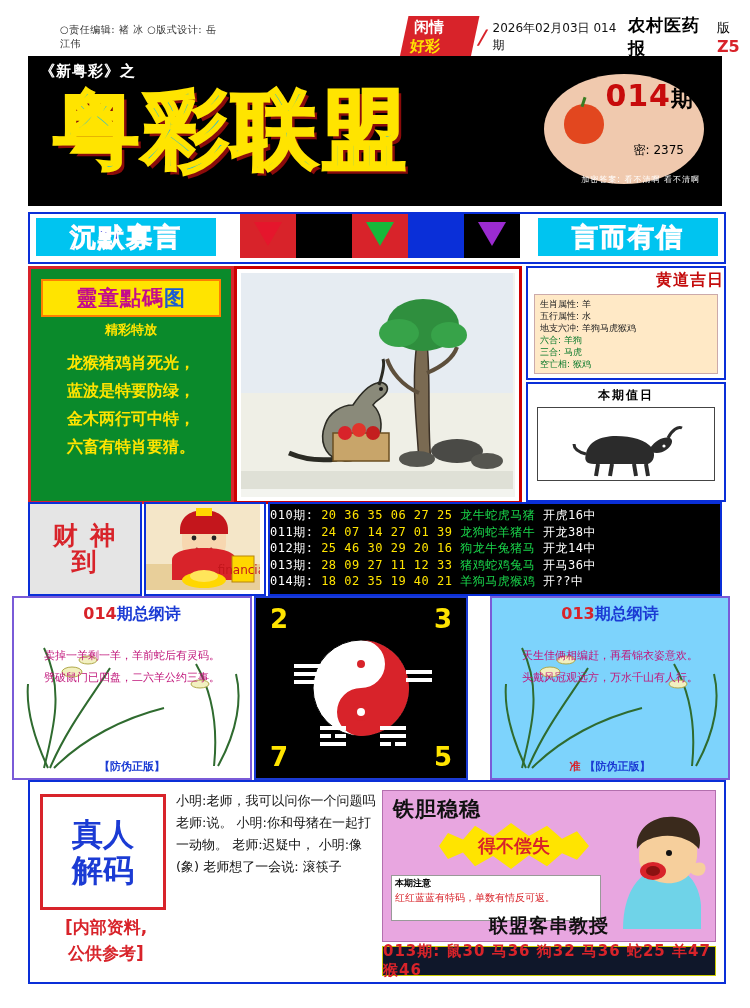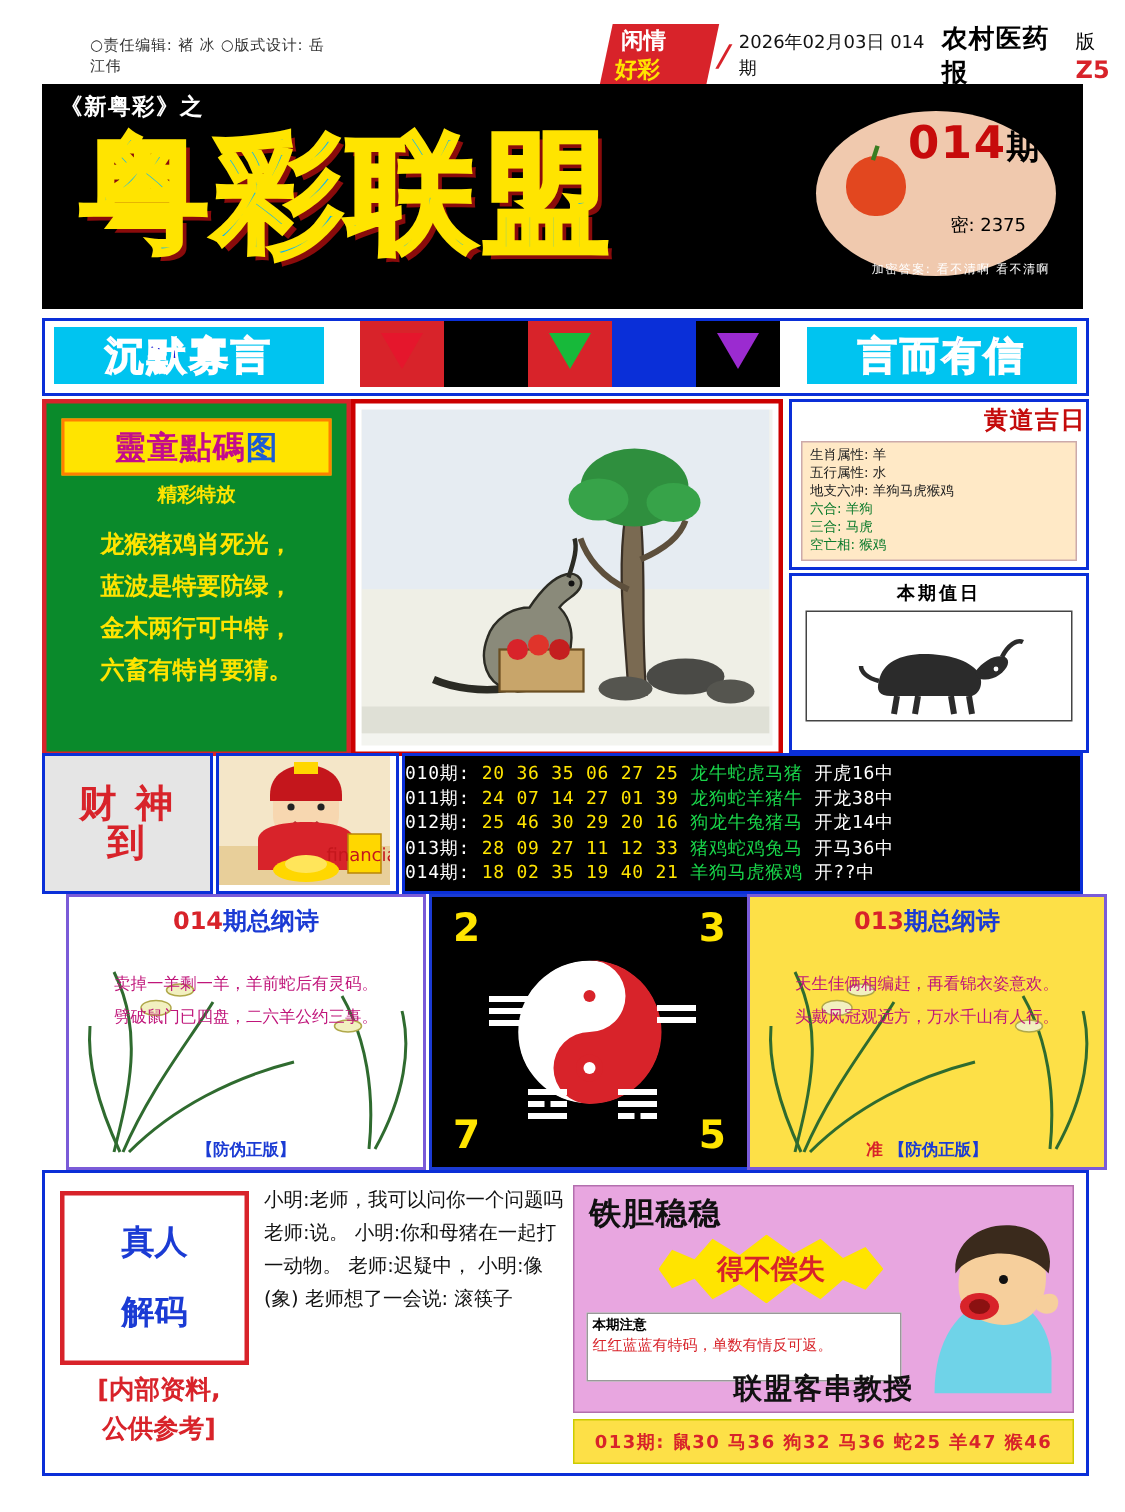--- a/index.html
+++ b/index.html
@@ -83,50 +83,50 @@
   .cs-box{position:absolute;left:0;top:0;width:110px;height:90px;border:2px solid #0a2fd8;background:#e5e5e5;
           display:flex;align-items:center;justify-content:center;}
   .cs-text{font-size:25px;font-weight:bold;color:#d8232a;line-height:26px;text-align:center;letter-spacing:2px;}
   .god-box{position:absolute;left:116px;top:0;width:118px;height:90px;border:2px solid #0a2fd8;background:#fff;overflow:hidden;}
   .rec-box{position:absolute;left:240px;top:0;right:0;height:90px;border:2px solid #0a2fd8;background:#000;}
   .rec-line{font-size:12px;color:#ffe400;line-height:16.5px;letter-spacing:0.5px;font-family:"DejaVu Sans Mono","Liberation Mono",monospace;}
   .rec-line .w{color:#fff;}
   .rec-line .g{color:#19d54a;}
 
   
-  .trio{position:absolute;left:44px;top:596px;width:694px;height:180px;}
+  .trio{position:absolute;left:12px;top:596px;width:694px;height:180px;padding-left:24px;}
   .p1{position:absolute;left:0;top:0;width:236px;height:180px;border:2px solid #7a5bd8;background:#fff;}
-  .p3{position:absolute;right:0;top:0;width:236px;height:180px;border:2px solid #7a5bd8;background:#fde047;}
+  .p3{position:absolute;right:0;top:0;width:236px;height:180px;border:2px solid #7a5bd8;background:#7dd3fc;}
   .ph{text-align:center;font-size:16px;font-weight:bold;color:#d8232a;margin-top:6px;}
   .ph .b{color:#1b3bd4;}
   .pl{margin-top:20px;text-align:center;font-size:11px;color:#c0157a;line-height:22px;}
   .pfoot{position:absolute;bottom:4px;left:0;width:100%;text-align:center;font-size:11px;color:#1b3bd4;font-weight:bold;}
   .p2{position:absolute;left:242px;top:0;width:210px;height:180px;border:2px solid #1b3bd4;background:#000;}
   .cnum{position:absolute;font-size:26px;font-weight:bold;color:#ffe400;}
   .c-tl{left:14px;top:6px;} .c-tr{right:14px;top:6px;} .c-bl{left:14px;bottom:6px;} .c-br{right:14px;bottom:6px;}
 
   
   .bot{position:absolute;left:28px;top:780px;width:694px;height:200px;border:2px solid #0a2fd8;background:#fff;}
   .zr-code{position:absolute;left:10px;top:12px;width:120px;height:110px;border:3px solid #d8232a;background:#fff;
            display:flex;align-items:center;justify-content:center;}
-  .zr-code span{font-size:22px;font-weight:bold;color:#1b3bd4;line-height:47px;text-align:left;}
+  .zr-code span{font-size:31px;font-weight:bold;color:#1b3bd4;line-height:36px;text-align:left;}
   .inner-note{position:absolute;left:6px;top:132px;width:140px;text-align:center;font-size:17px;font-weight:bold;color:#d8232a;line-height:26px;}
   .joke{position:absolute;left:146px;top:8px;width:200px;font-size:13px;color:#111;line-height:22px;}
   .promo{position:absolute;left:352px;top:8px;right:8px;height:150px;background:#e8a6e0;border:1px solid #b36fae;}
   .promo-title{position:absolute;left:10px;top:4px;font-size:21px;font-weight:bold;color:#111;letter-spacing:1px;}
   .burst{position:absolute;left:56px;top:32px;width:150px;height:46px;background:#ffe400;
          display:flex;align-items:center;justify-content:center;font-size:18px;font-weight:bold;color:#d8232a;
          clip-path:polygon(0% 50%,6% 22%,16% 36%,24% 6%,36% 30%,48% 0%,60% 28%,72% 6%,82% 34%,92% 18%,100% 50%,92% 80%,82% 66%,72% 94%,60% 70%,48% 100%,36% 72%,24% 94%,16% 64%,6% 78%);}
   .notebox{position:absolute;left:8px;top:84px;width:208px;height:44px;background:#fff;border:1px solid #999;}
   .notebox .t{font-size:9px;color:#000;padding:1px 3px;font-weight:bold;}
   .notebox .r{font-size:10px;color:#d8232a;padding:0 3px;line-height:13px;}
   .promo-foot{position:absolute;left:0;bottom:2px;width:100%;text-align:center;font-size:19px;font-weight:bold;color:#111;letter-spacing:1px;}
   .face{position:absolute;right:6px;top:18px;width:96px;height:120px;}
-  .bot-nums{position:absolute;left:352px;bottom:6px;right:8px;height:28px;background:#fde047;border:1px solid #cc0;
-            display:flex;align-items:center;justify-content:center;font-size:12px;color:#d8232a;font-weight:bold;letter-spacing:1px;}
+  .bot-nums{position:absolute;left:352px;bottom:6px;right:8px;height:28px;background:#0f172a;border:1px solid #cc0;
+            display:flex;align-items:center;justify-content:center;font-size:15px;color:#d8232a;font-weight:bold;letter-spacing:1px;}
 </style>
 </head>
 <body>
 
 <div class="page">
 
   <div class="topbar">
     <div class="credits">○责任编辑: 褚 冰    ○版式设计: 岳江伟</div>
     <div class="tag-red">
       <span>闲情</span><span class="y">好彩</span>

